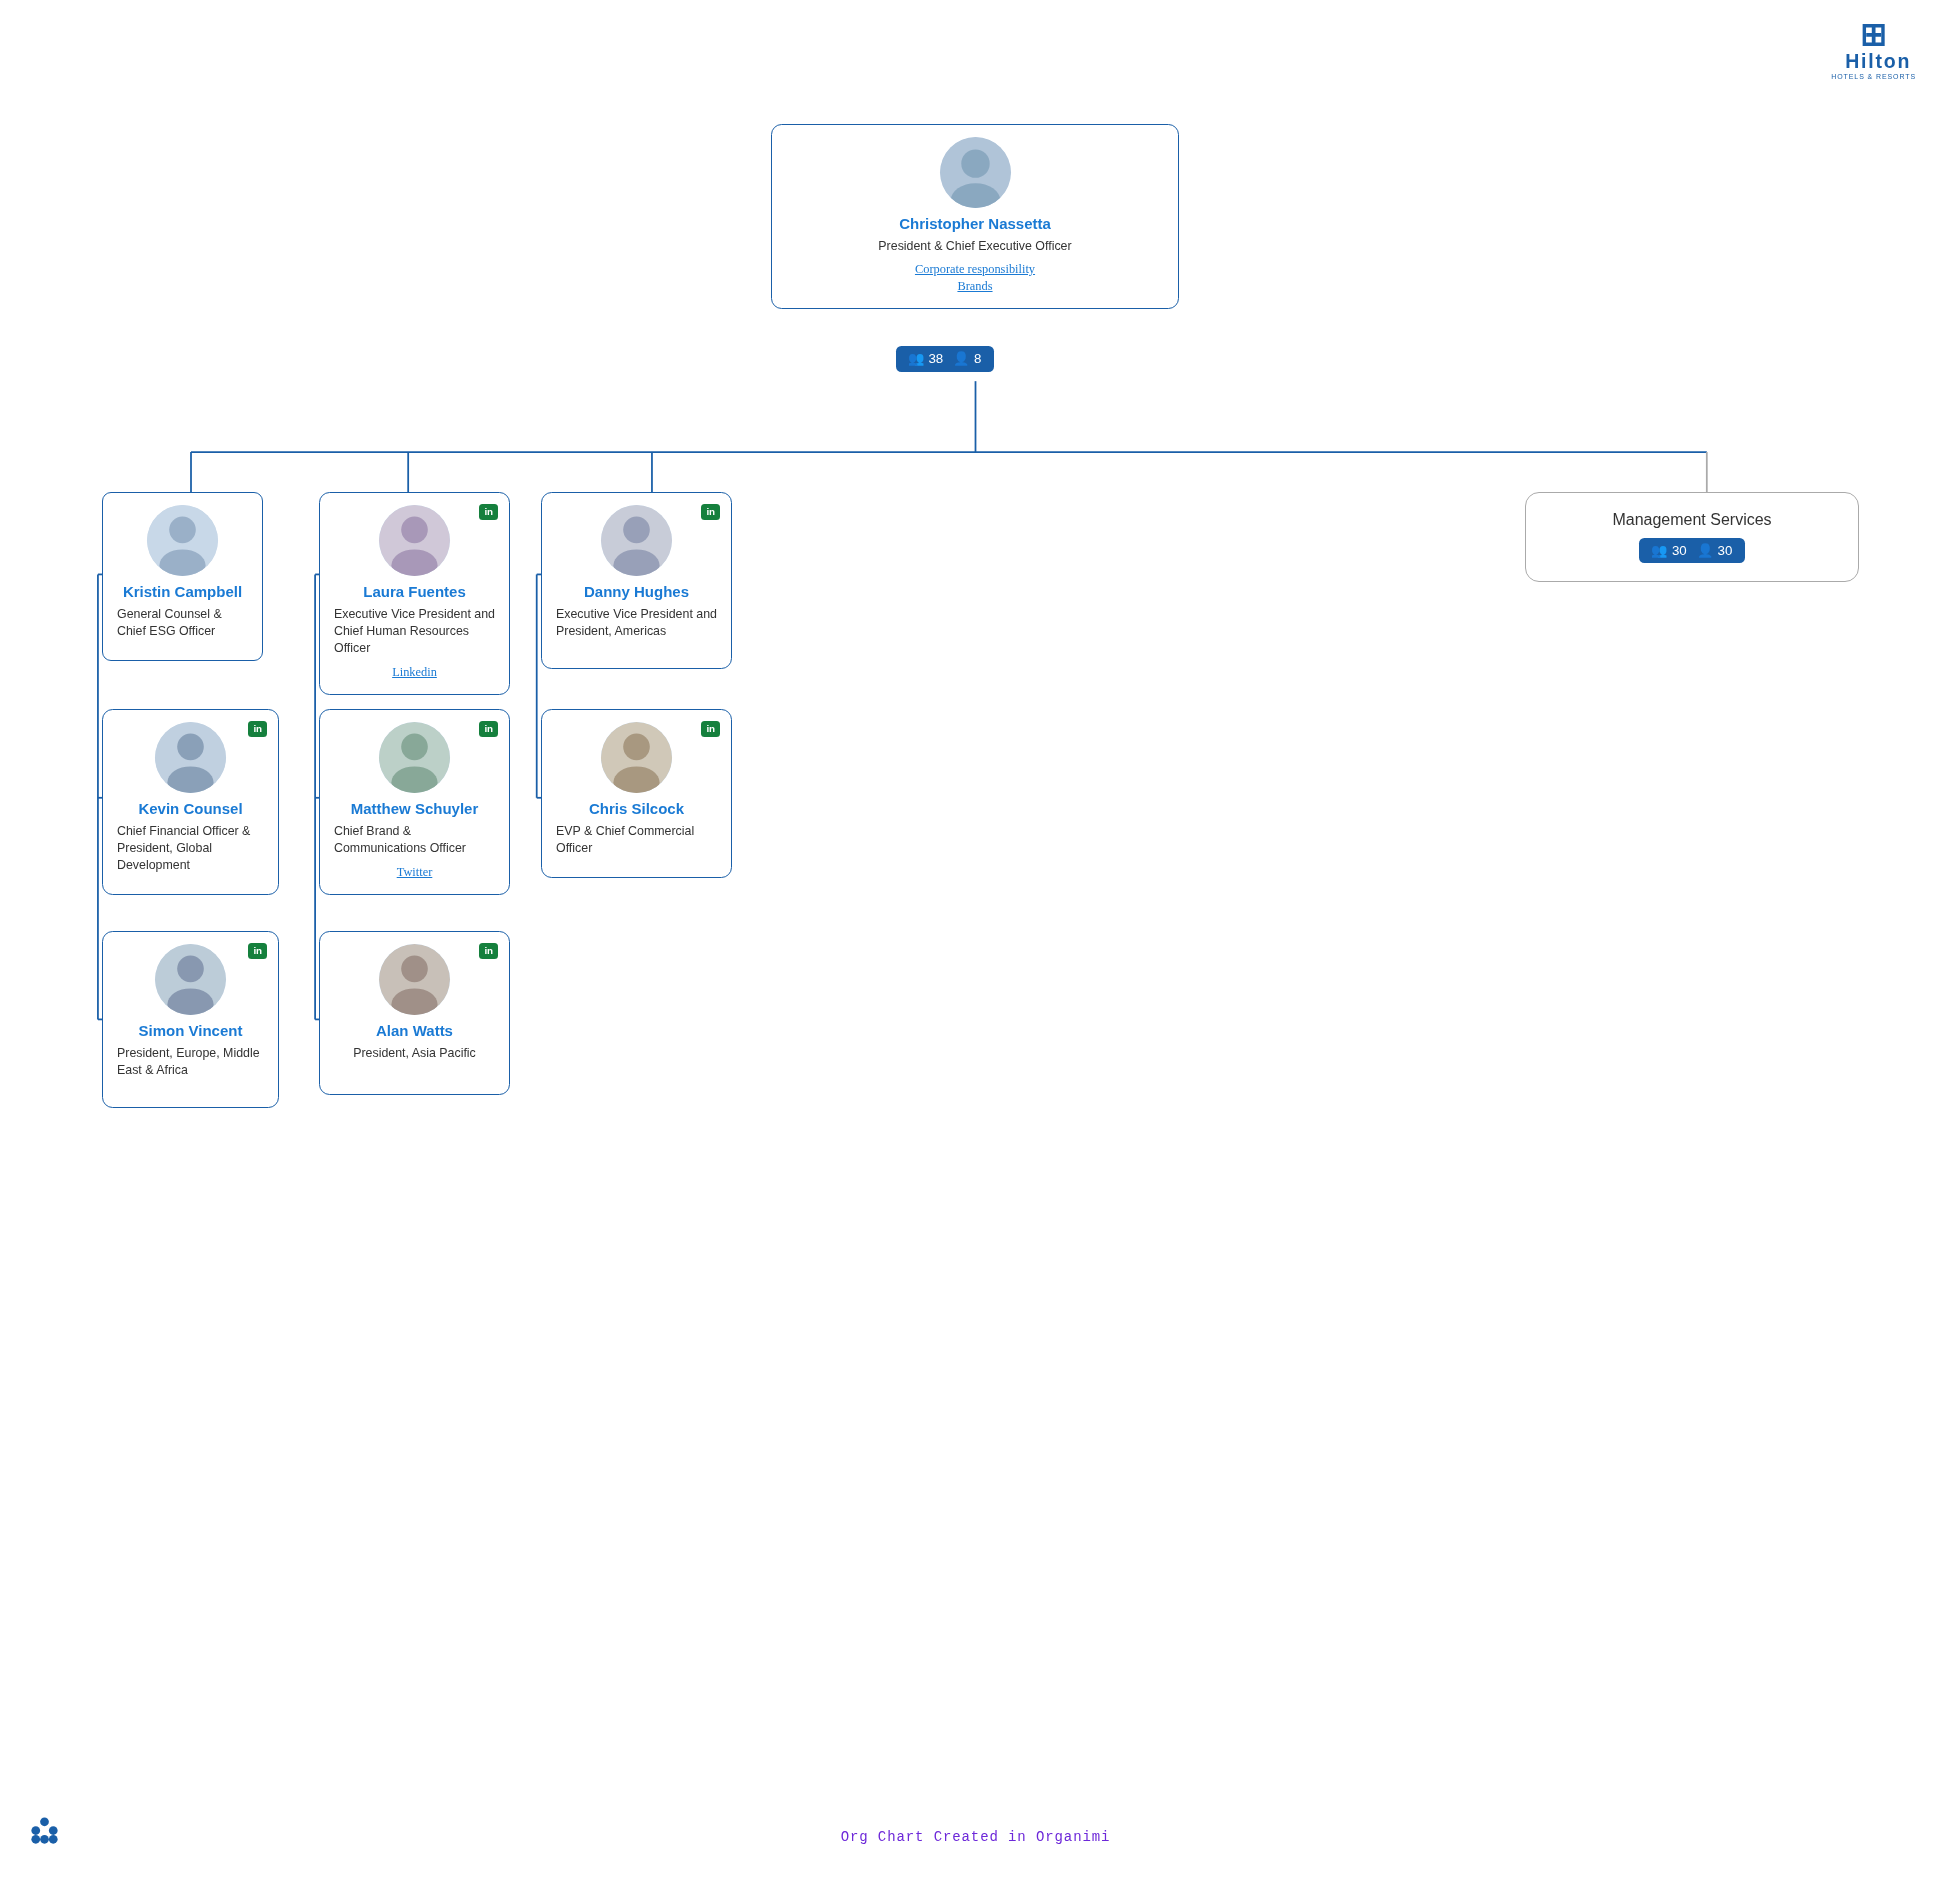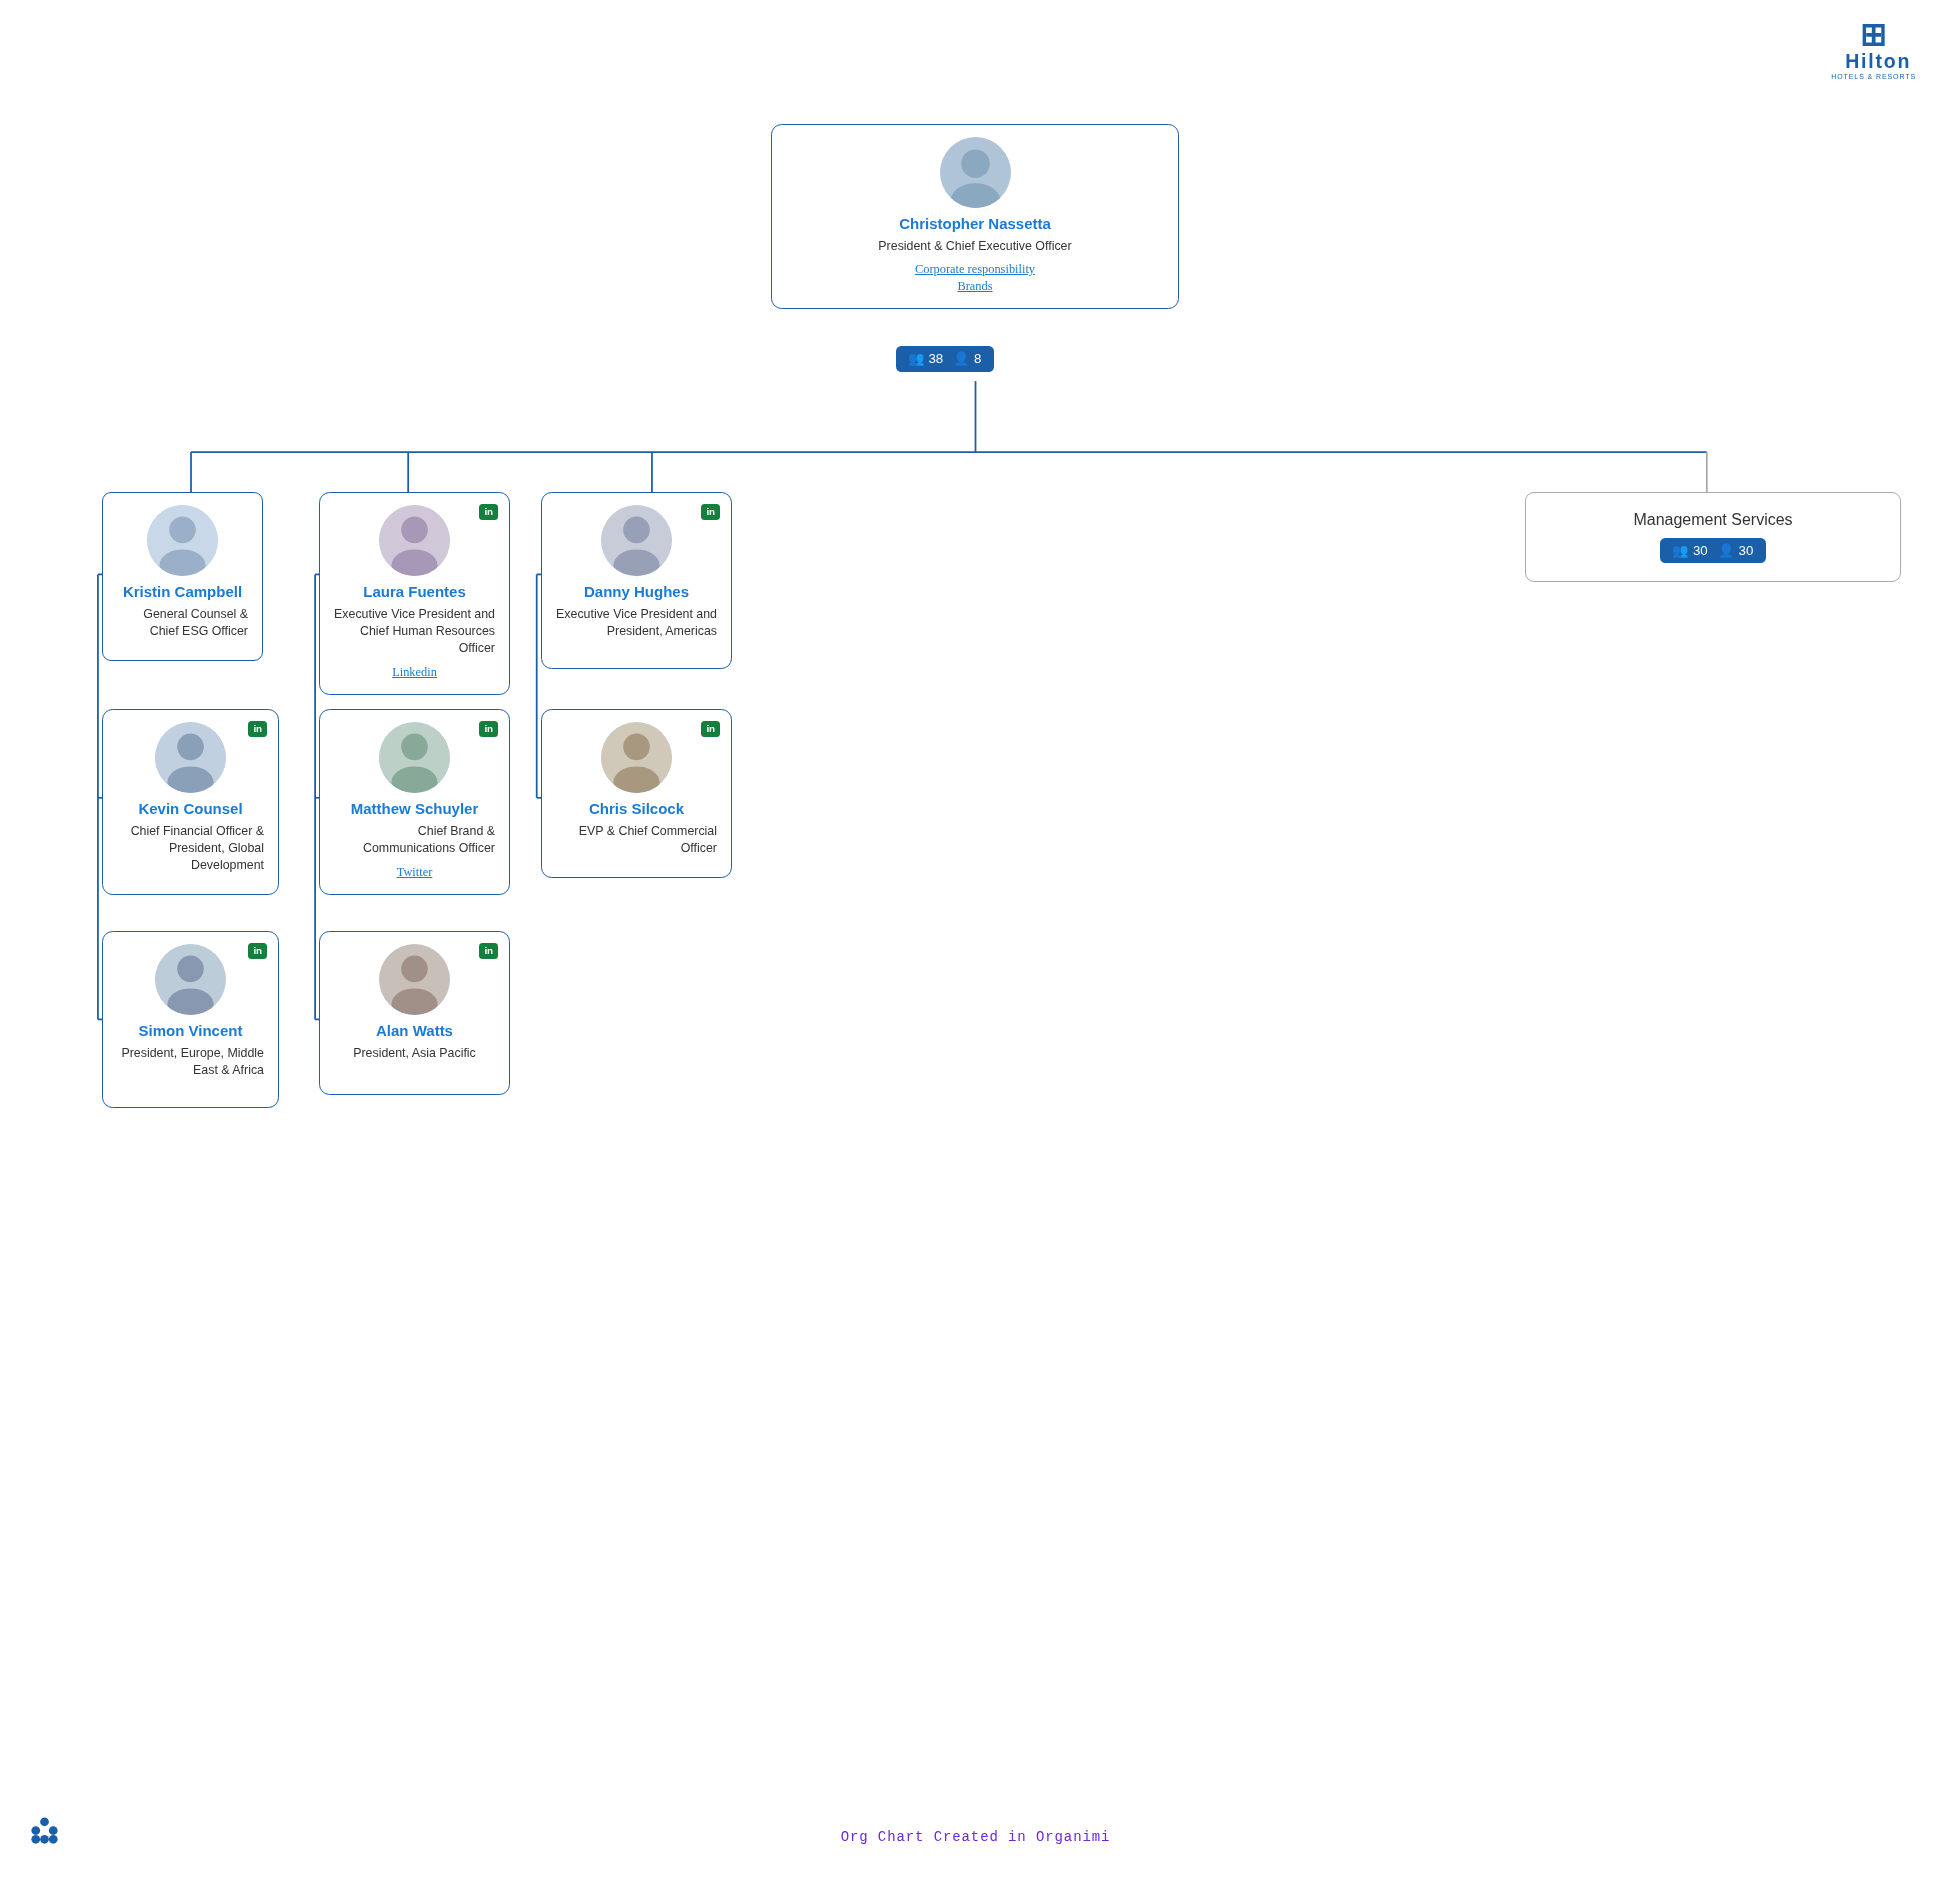--- a/index.html
+++ b/index.html
@@ -33,21 +33,21 @@
       font-size: 7px;
       color: #1a5fa8;
       letter-spacing: 0.9px;
     }
 
     
     .card {
       border: 1.8px solid #1a5fa8;
       border-radius: 10.6px;
       background: #fff;
-      text-align: right;
+      text-align: left;
       position: absolute;
       display: flex;
       flex-direction: column;
       align-items: center;
       padding: 12.4px 14px 14px;
     }
 
     .card .avatar {
       width: 71px;
       height: 71px;
@@ -227,21 +227,21 @@
   <span class="stat-item">
     <span>👥</span>
     <span>38</span>
   </span>
   <span class="stat-item">
     <span>👤</span>
     <span>8</span>
   </span>
 </div>
 
-<div class="mgmt-box" style="left:1525px; top:492px; width:376px;">
+<div class="mgmt-box" style="left:1525px; top:492px; width:334px;border-radius:14px;">
   <div class="mgmt-title">Management Services</div>
   <div class="mgmt-stats">
     <span class="stat-item">
       <span>👥</span>
       <span>30</span>
     </span>
     <span class="stat-item">
       <span>👤</span>
       <span>30</span>
     </span>

